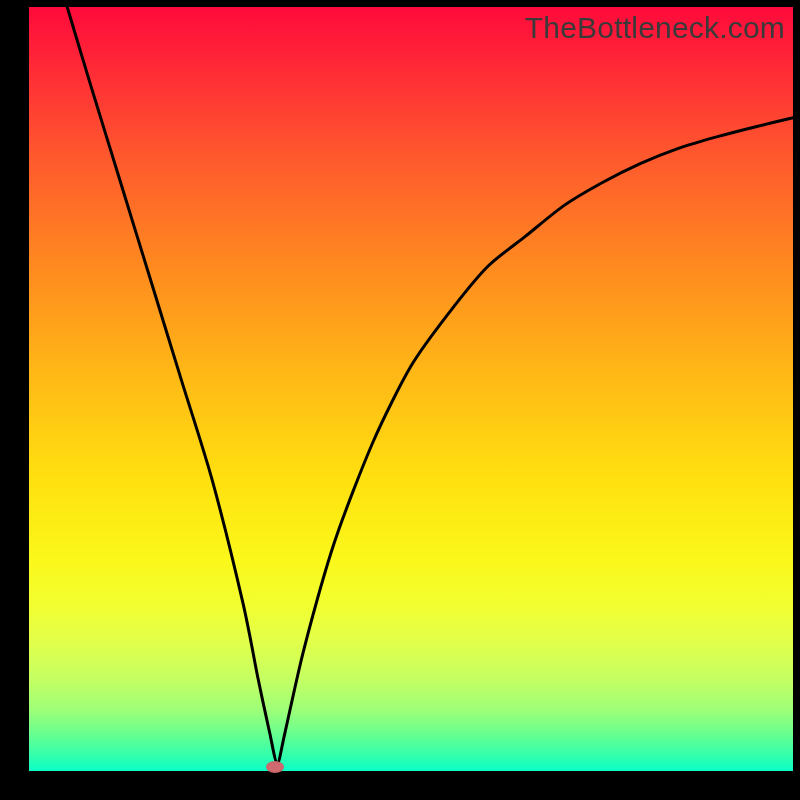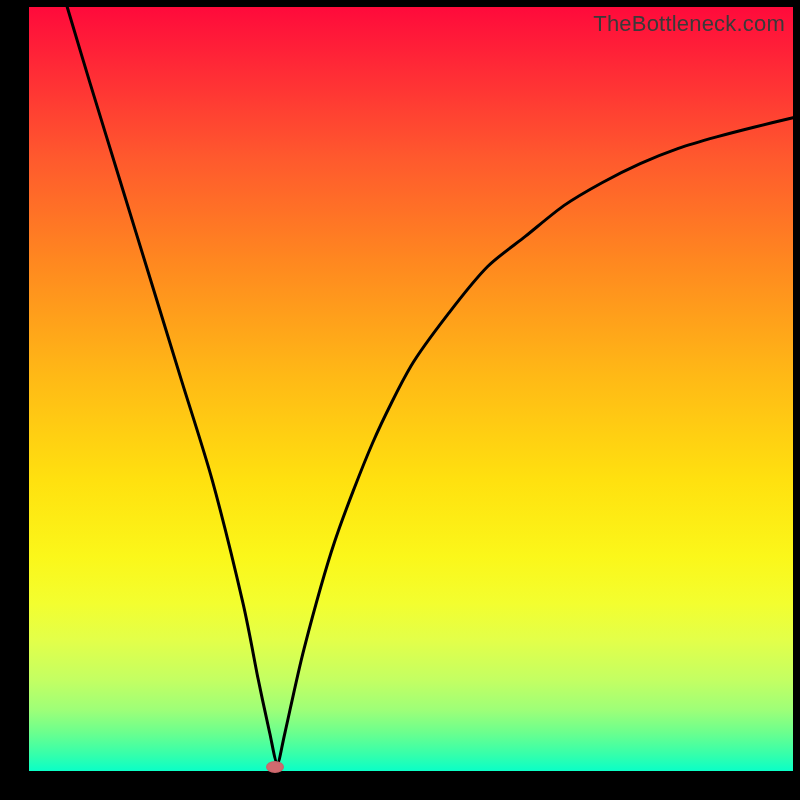--- a/index.html
+++ b/index.html
@@ -40,21 +40,21 @@
       #6bff8e 95%,
       #32ffad 98%,
       #0affc7 100%
     );
   }
   .watermark {
     position: absolute;
     top: 4px;
     right: 8px;
     color: #3a3a3a;
-    font-size: 22px;
+    font-size: 30px;
     font-weight: 500;
     letter-spacing: 0.2px;
     user-select: none;
   }
   .marker {
     position: absolute;
     width: 18px;
     height: 12px;
     border-radius: 50%;
     background: #d16a6f;

